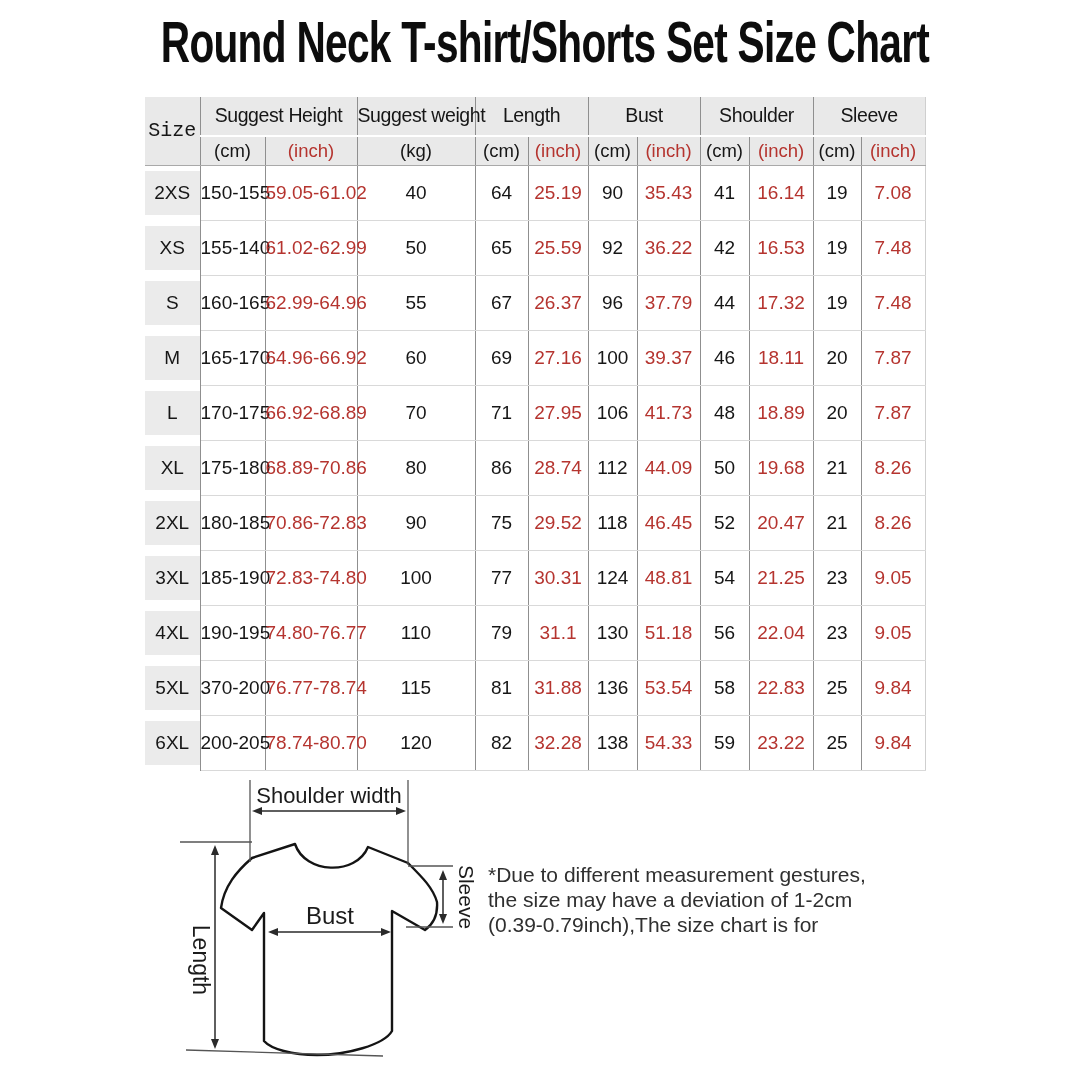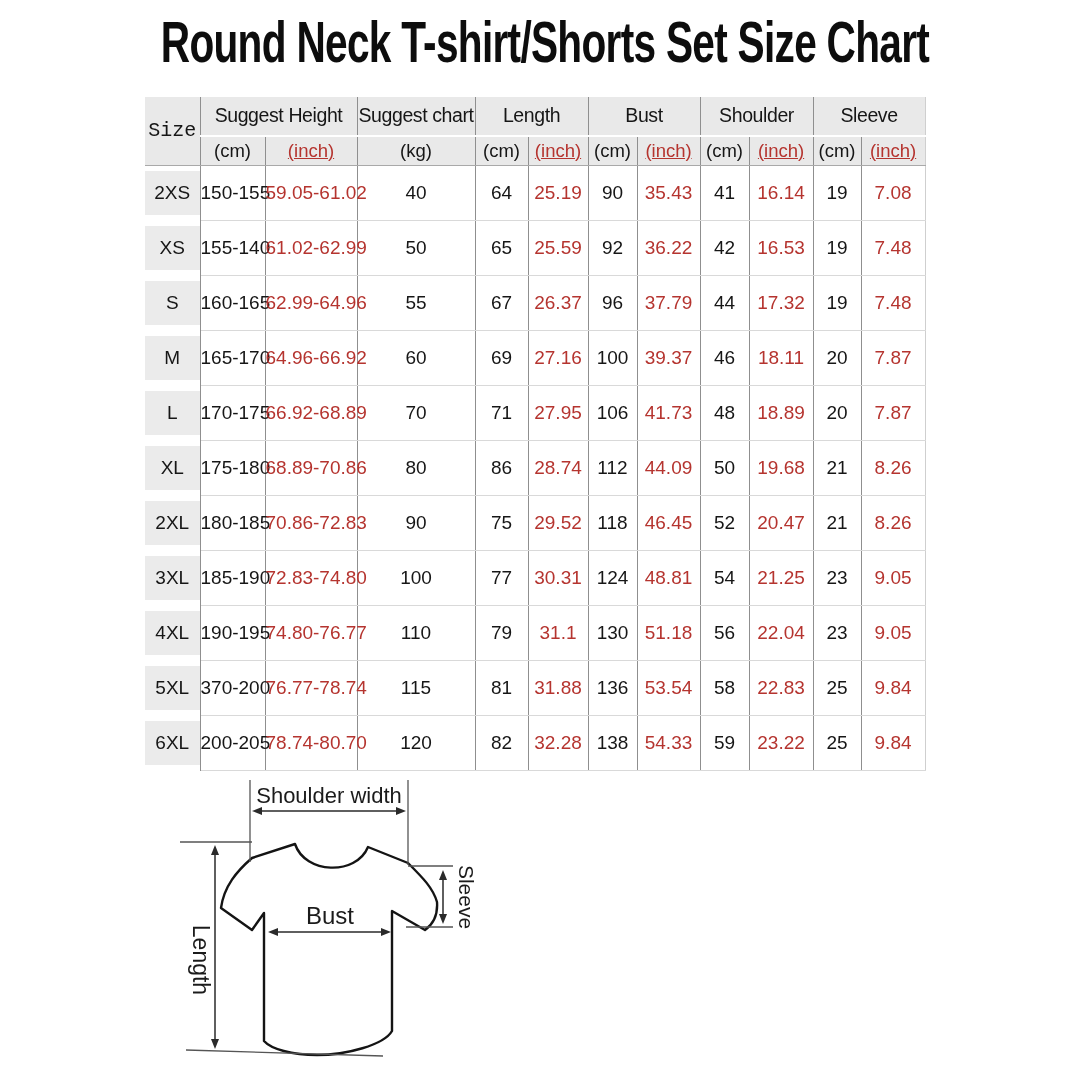--- a/index.html
+++ b/index.html
@@ -29,21 +29,21 @@
   th{background:var(--header-bg);border-right:1px solid var(--vline);}
   td{border-right:1px solid var(--vline);}
   .th-size{height:68px;font-size:20px;border-bottom:1px solid #a9a9a9;font-family:Liberation Mono, monospace;}
   .th-group{height:36px;font-size:19.5px;letter-spacing:-0.4px;border-bottom:2px solid #ffffff;margin-top:44px;}
   .th-sub{height:27px;font-size:18.5px;border-bottom:1px solid #a9a9a9;}
   .last-col{border-right:1px solid #cfcfcf;}
   tbody td{height:54px;border-bottom:1px solid var(--hline);}
   td.size-cell{border-bottom:1px solid transparent;padding:5px 0;}
   .size-box{display:flex;align-items:center;justify-content:center;height:44px;width:100%;background:var(--size-bg);}
   .inch-cell{color:var(--red);}
-  .th-sub.in{color:var(--red);text-decoration:underline;}
+  .th-sub.in{color:var(--red);}
   .diagram{position:absolute;left:140px;top:778px;}
   .note{
     position:absolute;left:488px;top:862px;width:440px;
     font-size:21px;line-height:25px;color:#303030;font-weight:500;
   }
 </style>
 </head>
 <body>
 
 <div class="title">Round Neck T-shirt/Shorts Set Size Chart</div>
@@ -60,21 +60,21 @@
       <col style="width:63px">
       <col style="width:49px">
     <col style="width:64px">
       <col style="width:48px">
       <col style="width:64px">
   </colgroup>
   <thead>
     <tr>
       <th rowspan="2" class="th-size">Size</th>
       <th colspan="2" class="th-group">Suggest Height</th>
-      <th class="th-group">Suggest chart</th>
+      <th class="th-group">Suggest weight</th>
       <th colspan="2" class="th-group">Length</th>
       <th colspan="2" class="th-group">Bust</th>
       <th colspan="2" class="th-group">Shoulder</th>
       <th colspan="2" class="th-group last-col">Sleeve</th>
     </tr>
     <tr>
       <th class="th-sub">(cm)</th>
       <th class="th-sub in">(inch)</th>
       <th class="th-sub">(kg)</th>
       <th class="th-sub">(cm)</th>
@@ -311,13 +311,16 @@
     <polygon points="303,146 299,136 307,136" stroke="none"></polygon>
   </g>
 
   <text x="189" y="25" text-anchor="middle" font-size="22" fill="#1b1b1b">Shoulder width</text>
   <text x="190" y="146" text-anchor="middle" font-size="24" fill="#1b1b1b">Bust</text>
   <text x="53" y="182" text-anchor="middle" font-size="23" fill="#1b1b1b" transform="rotate(90 53 182)">Length</text>
   <text x="319" y="119" text-anchor="middle" font-size="21" fill="#1b1b1b" transform="rotate(90 319 119)">Sleeve</text>
 </svg>
 
 <div class="note">
+  <div>*Due to different measurement gestures,</div>
+  <div>the size may have a deviation of 1-2cm</div>
+  <div>(0.39-0.79inch),The size chart is for</div>
 </div>
 
 </body></html>

